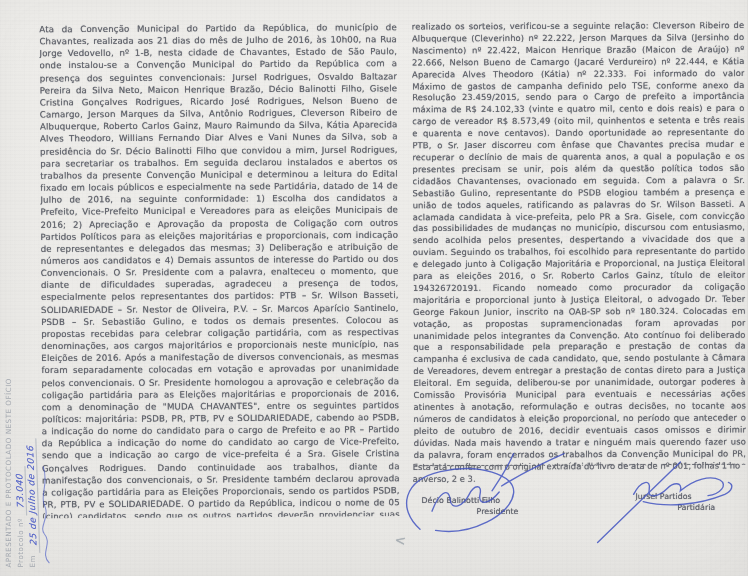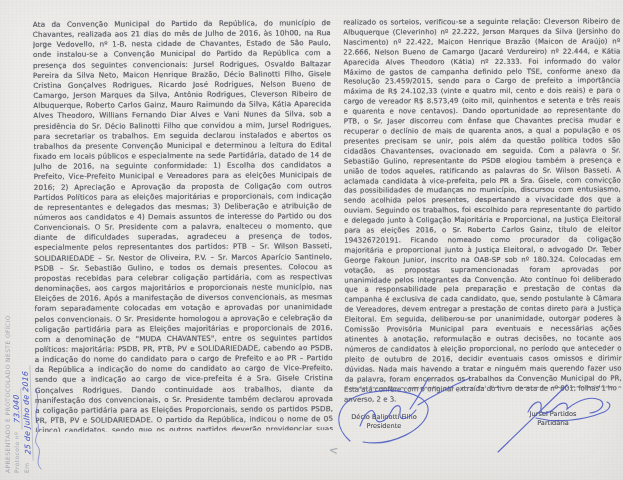--- a/index.html
+++ b/index.html
@@ -46,21 +46,21 @@
     position:absolute;left:344px;top:384px;width:277px;height:24px;
     font-size:7px;line-height:10px;color:#5a5d66;
     text-shadow:0 0 0.7px rgba(90,93,102,0.8);
     transform:rotate(-0.3deg);overflow:hidden;
   }
   .sig-block{
     position:absolute;text-align:center;color:#565964;
     text-shadow:0 0 0.6px rgba(86,89,100,0.8);
   }
   .sig-name{font-size:6.6px;line-height:7.5px;}
-  .sig-role{font-size:6.6px;line-height:8px;}
+  .sig-role{font-size:6.6px;line-height:8px;text-align:right;}
   .sig-presidente{left:336px;top:414px;width:96px;}
   .sig-secretario{left:510px;top:411px;width:86px;}
   .ink{
     position:absolute;left:0;top:0;pointer-events:none;
   }
   .stamp{
     position:absolute;left:-64px;top:350px;width:190px;height:56px;
     transform:rotate(-90deg);transform-origin:center;
     color:#989ea8;font-size:6px;line-height:9px;letter-spacing:0.4px;
     opacity:0.85;

